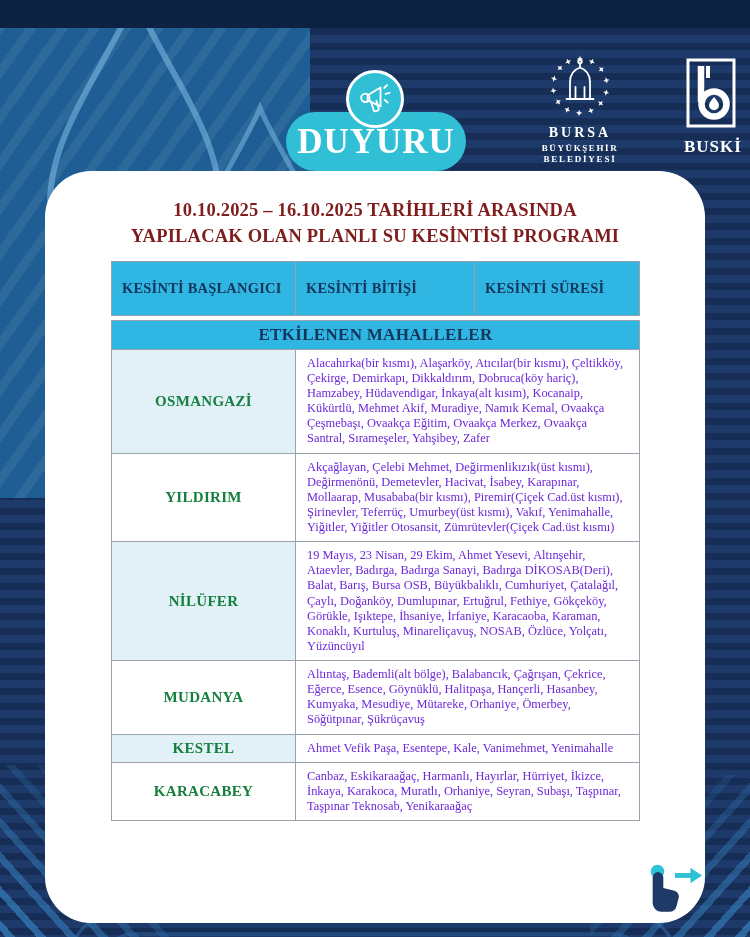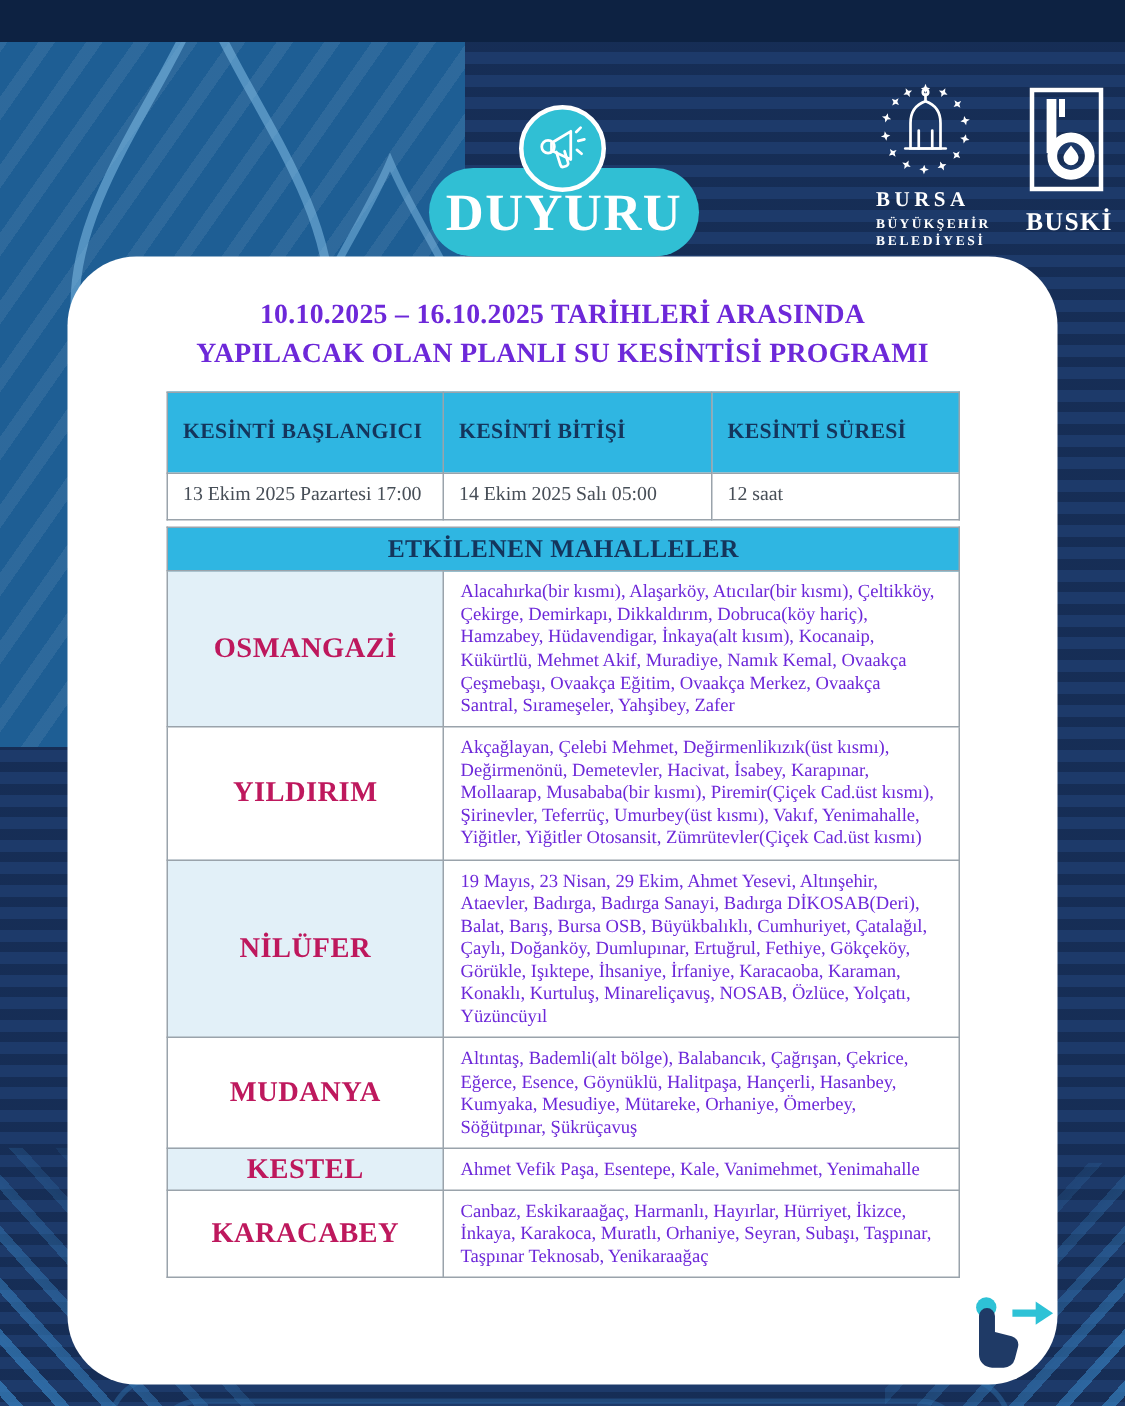--- a/index.html
+++ b/index.html
@@ -38,53 +38,53 @@
     position:absolute; left:286px; top:84px; width:180px; height:59px; z-index:4;
     background:#30bfd4; border-radius:30px;
     display:flex; align-items:center; justify-content:center;
     color:#ffffff; font-weight:bold; font-size:35px; letter-spacing:1px;
   }
   .mega-circle {
     position:absolute; left:346px; top:42px; width:58px; height:58px; z-index:5;
     background:#30bfd4; border:3px solid #ffffff; border-radius:50%;
     display:flex; align-items:center; justify-content:center;
   }
-  .logo-bursa { position:absolute; left:584px; top:26px; width:92px; z-index:3; color:#fff; }
+  .logo-bursa { position:absolute; left:534px; top:26px; width:92px; z-index:3; text-align:center; color:#fff; }
   .logo-bursa .l1 { font-weight:bold; font-size:14px; letter-spacing:3px; margin-top:3px; }
   .logo-bursa .l2 { font-weight:bold; font-size:9px;  letter-spacing:1.6px; margin-top:2px; }
   .logo-bursa .l3 { font-weight:bold; font-size:9px;  letter-spacing:1.8px; margin-top:1px; }
   .logo-buski { position:absolute; left:684px; top:30px; width:54px; z-index:3; text-align:center; color:#fff; }
   .logo-buski .name { font-weight:bold; font-size:17px; letter-spacing:1px; margin-top:3px; }
   
   .card {
     position:absolute; left:45px; top:143px; width:660px; height:752px; z-index:2;
     background:#ffffff; border-radius:46px; overflow:hidden;
   }
   .card h1 {
-    margin-top:27px; text-align:center; color:#6d28d9;
+    margin-top:27px; text-align:center; color:#7f1d1d;
     font-size:18.5px; line-height:1.4; font-weight:bold; letter-spacing:.2px;
   }
   .tables { width:528px; margin:11px auto 0 auto; }
   table { width:528px; border-collapse:collapse; table-layout:fixed; }
   th, td { border:1px solid #9aa3ab; }
   .schedule th {
     background:#2fb6e2; color:#14355c; text-align:left;
     font-size:14.5px; font-weight:bold; padding:18px 10px; letter-spacing:.2px;
   }
   .schedule td { font-size:13.2px; color:#474e57; padding:3px 10px; line-height:1.55; }
   .schedule tr.r1 td { border-bottom:none; padding-top:6px; }
   .schedule tr.r2 td { border-top:none; padding-bottom:7px; }
   .districts { margin-top:4px; }
   .districts th.band {
     background:#2fb6e2; color:#14355c; text-align:center;
     font-size:17px; font-weight:bold; padding:4px; letter-spacing:.3px;
   }
   .districts td.dname {
     width:184px; text-align:center; vertical-align:middle;
-    color:#be185d; font-weight:bold; font-size:19px; letter-spacing:.3px;
+    color:#15803d; font-weight:bold; font-size:15px; letter-spacing:.3px;
   }
   .districts tr.alt td.dname { background:#e2f0f8; }
   .districts td.dlist {
     font-size:12.4px; color:#6d28d9; line-height:1.22;
     padding:6px 11px; vertical-align:middle;
   }
   
   .swipe { position:absolute; left:642px; top:834px; z-index:6; cursor:pointer; }
 </style>
 </head>
@@ -172,25 +172,20 @@
             <col style="width:184px">
             <col style="width:179px">
             <col style="width:165px">
           </colgroup>
         <tbody>
             <tr>
           <th>KESİNTİ BAŞLANGICI</th>
           <th>KESİNTİ BİTİŞİ</th>
           <th>KESİNTİ SÜRESİ</th>
         </tr>
-        <tr class="r2">
-          <td>13 Ekim 2025 Pazartesi 17:00</td>
-          <td>14 Ekim 2025 Salı 05:00</td>
-          <td>12 saat</td>
-        </tr>
       </tbody>
         </table>
 
       <table class="districts">
         <colgroup>
             <col style="width:184px">
             <col style="width:344px">
           </colgroup>
         <tbody>
             <tr>

